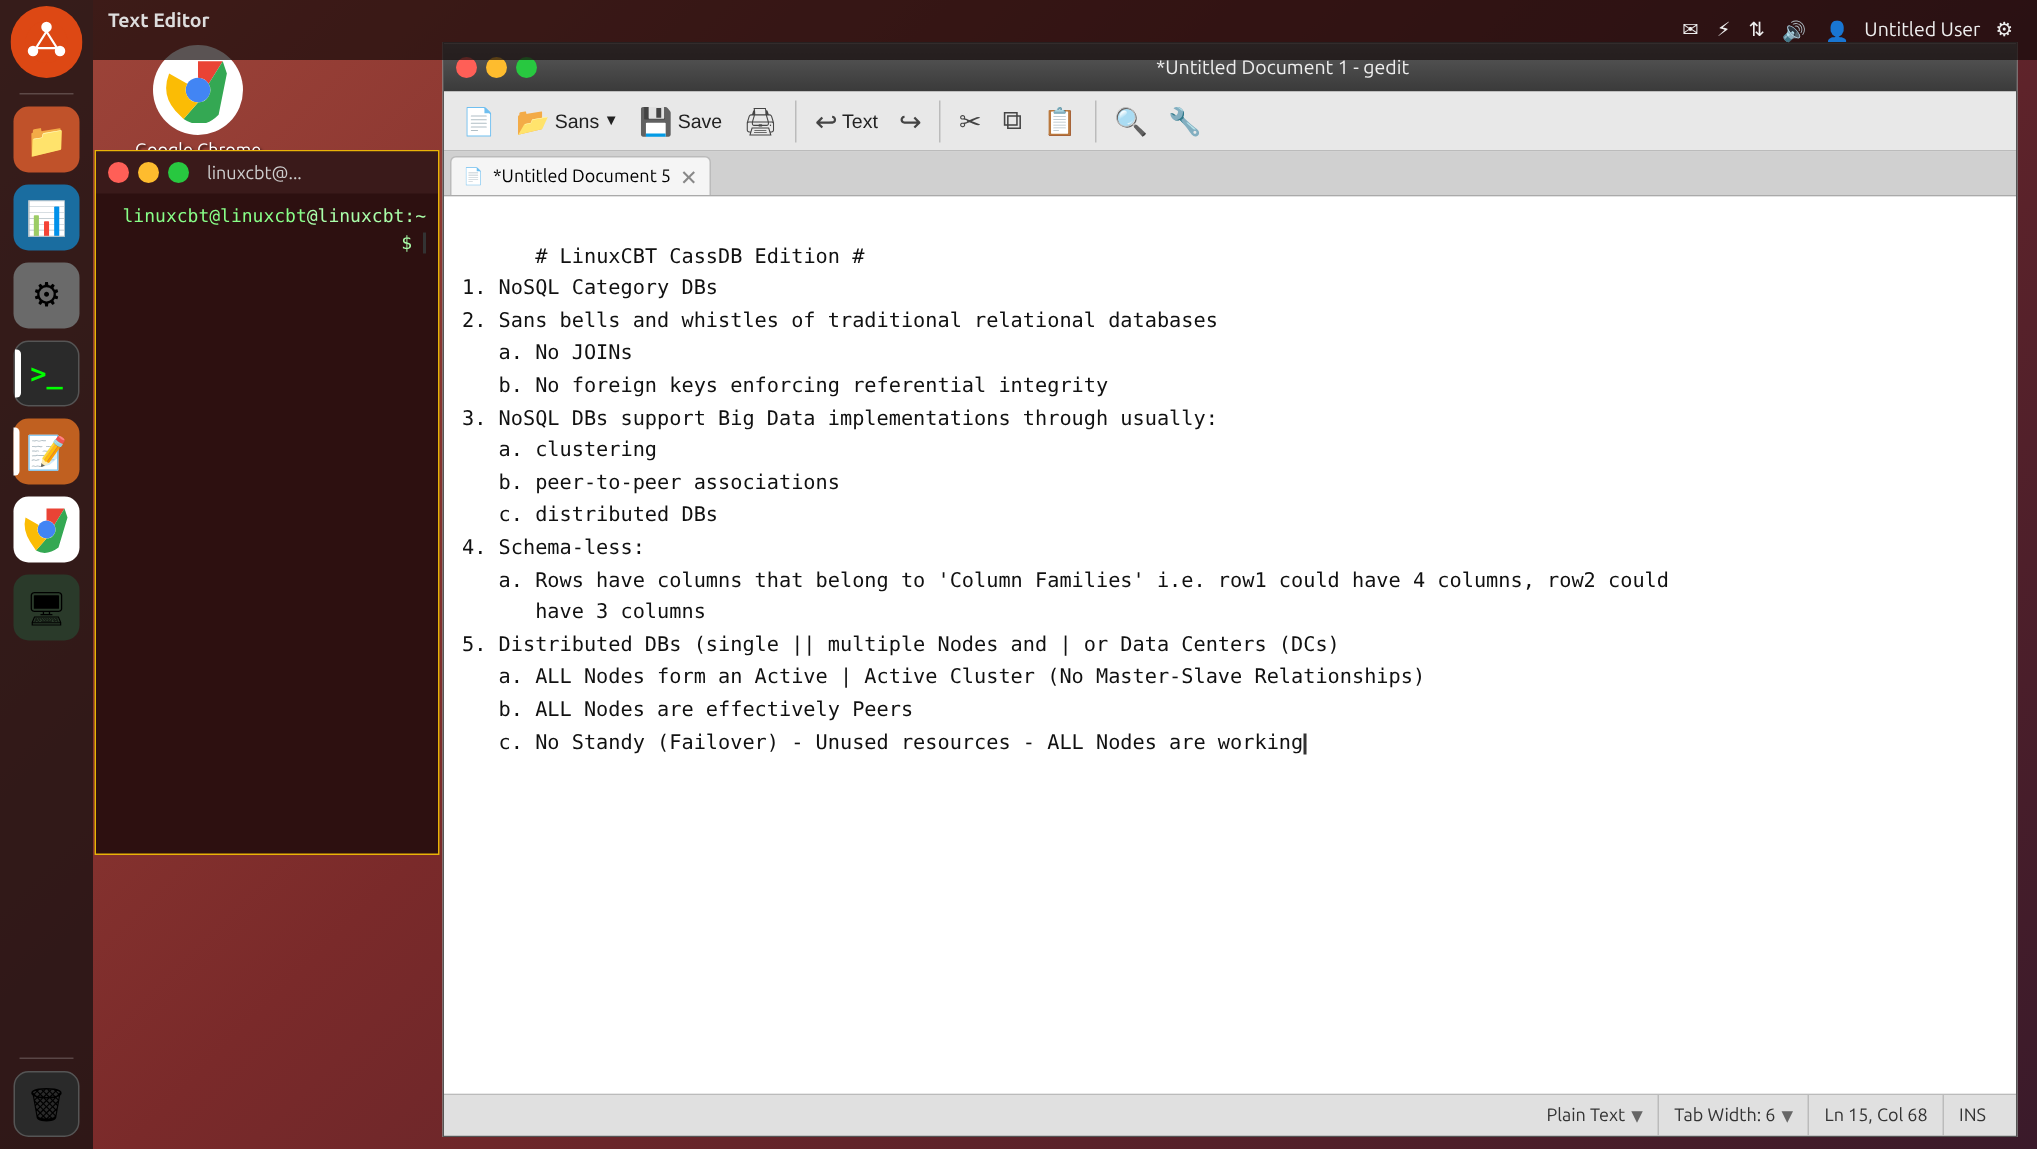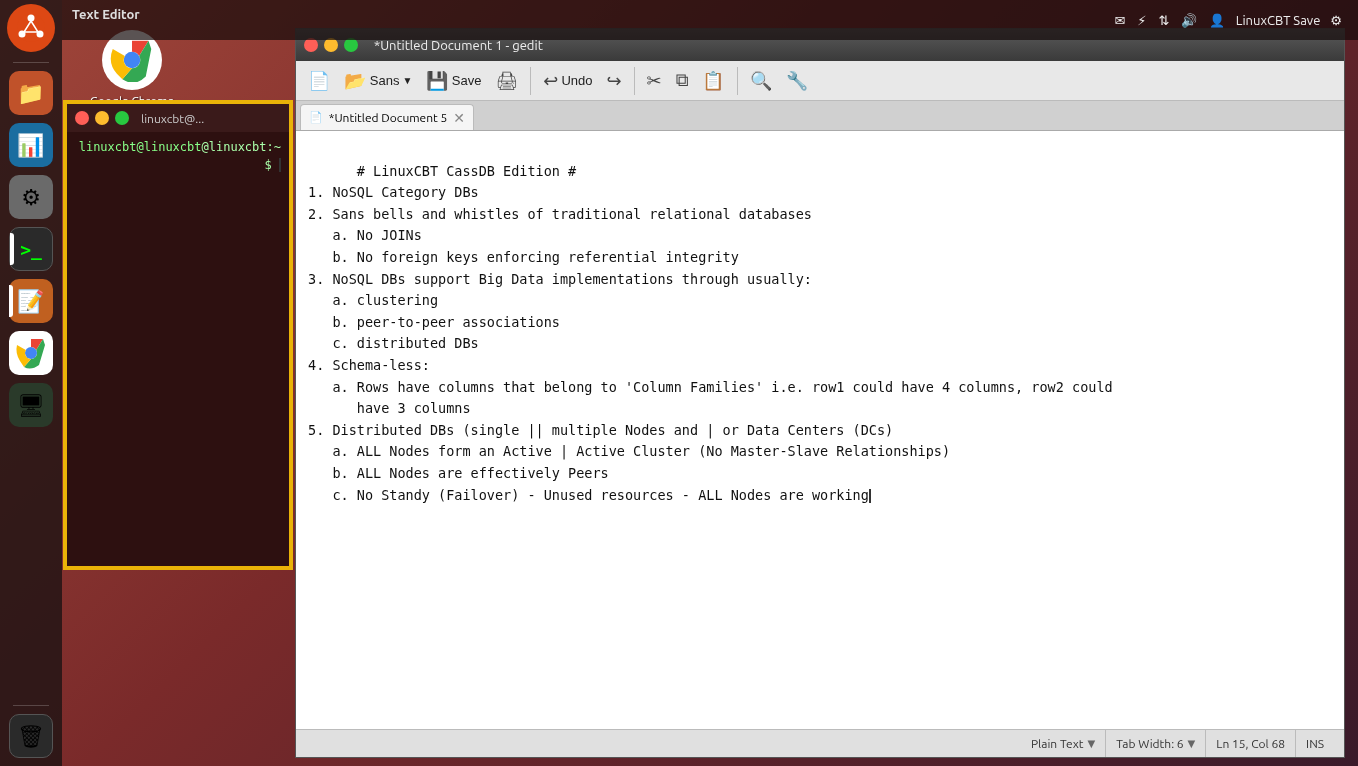--- a/index.html
+++ b/index.html
@@ -83,21 +83,21 @@
     }
 
     
     #terminal-window {
       position: absolute;
       left: 63px;
       top: 100px;
       width: 230px;
       height: 470px;
       background: #2d1010;
-      border: 4px solid #eab308;
+      border: 1px solid #eab308;
       z-index: 10;
     }
     .terminal-titlebar {
       height: 28px;
       background: #3a1a1a;
       display: flex;
       align-items: center;
       padding: 0 8px;
       gap: 6px;
     }
@@ -157,21 +157,21 @@
       cursor: pointer;
     }
     .gedit-btn-close { background: #ff5f57; }
     .gedit-btn-min { background: #febc2e; }
     .gedit-btn-max { background: #28c840; }
     .gedit-title-text {
       color: #eee;
       font-size: 13px;
       margin-left: 10px;
       flex: 1;
-      text-align: left;
+      text-align: center;
     }
 
     
     #gedit-toolbar {
       height: 40px;
       background: #e8e8e8;
       border-bottom: 1px solid #bbb;
       display: flex;
       align-items: center;
       padding: 0 6px;
@@ -397,21 +397,21 @@
   <div id="top-tray">
 
     <div style="position:absolute; left: 0; top:0; height:28px; display:flex; align-items:center; padding-left:10px;">
       <span style="color:#ddd; font-size:13px; font-weight:bold;">Text Editor</span>
     </div>
     <span class="tray-item">✉</span>
     <span class="tray-item">⚡</span>
     <span class="tray-item">⇅</span>
     <span class="tray-item">🔊</span>
     <span class="tray-item">👤</span>
-    <span class="tray-user">LinuxCBT Save</span>
+    <span class="tray-user">Untitled User</span>
     <span class="tray-item">⚙</span>
   </div>
 
   <div id="terminal-window">
     <div class="terminal-titlebar">
       <span class="term-btn term-btn-close"></span>
       <span class="term-btn term-btn-min"></span>
       <span class="term-btn term-btn-max"></span>
       <span class="terminal-titlebar-text">linuxcbt@...</span>
     </div>
@@ -455,21 +455,21 @@
       <button class="toolbar-btn">
         <span class="toolbar-icon">💾</span>
         <span>Save</span>
       </button>
       <button class="toolbar-btn">
         <span class="toolbar-icon">🖨</span>
       </button>
       <div class="toolbar-separator"></div>
       <button class="toolbar-btn">
         <span class="toolbar-icon">↩</span>
-        <span>Undo</span>
+        <span>Text</span>
       </button>
       <button class="toolbar-btn">
         <span class="toolbar-icon">↪</span>
       </button>
       <div class="toolbar-separator"></div>
       <button class="toolbar-btn">
         <span class="toolbar-icon">✂</span>
       </button>
       <button class="toolbar-btn">
         <span class="toolbar-icon">⧉</span>

